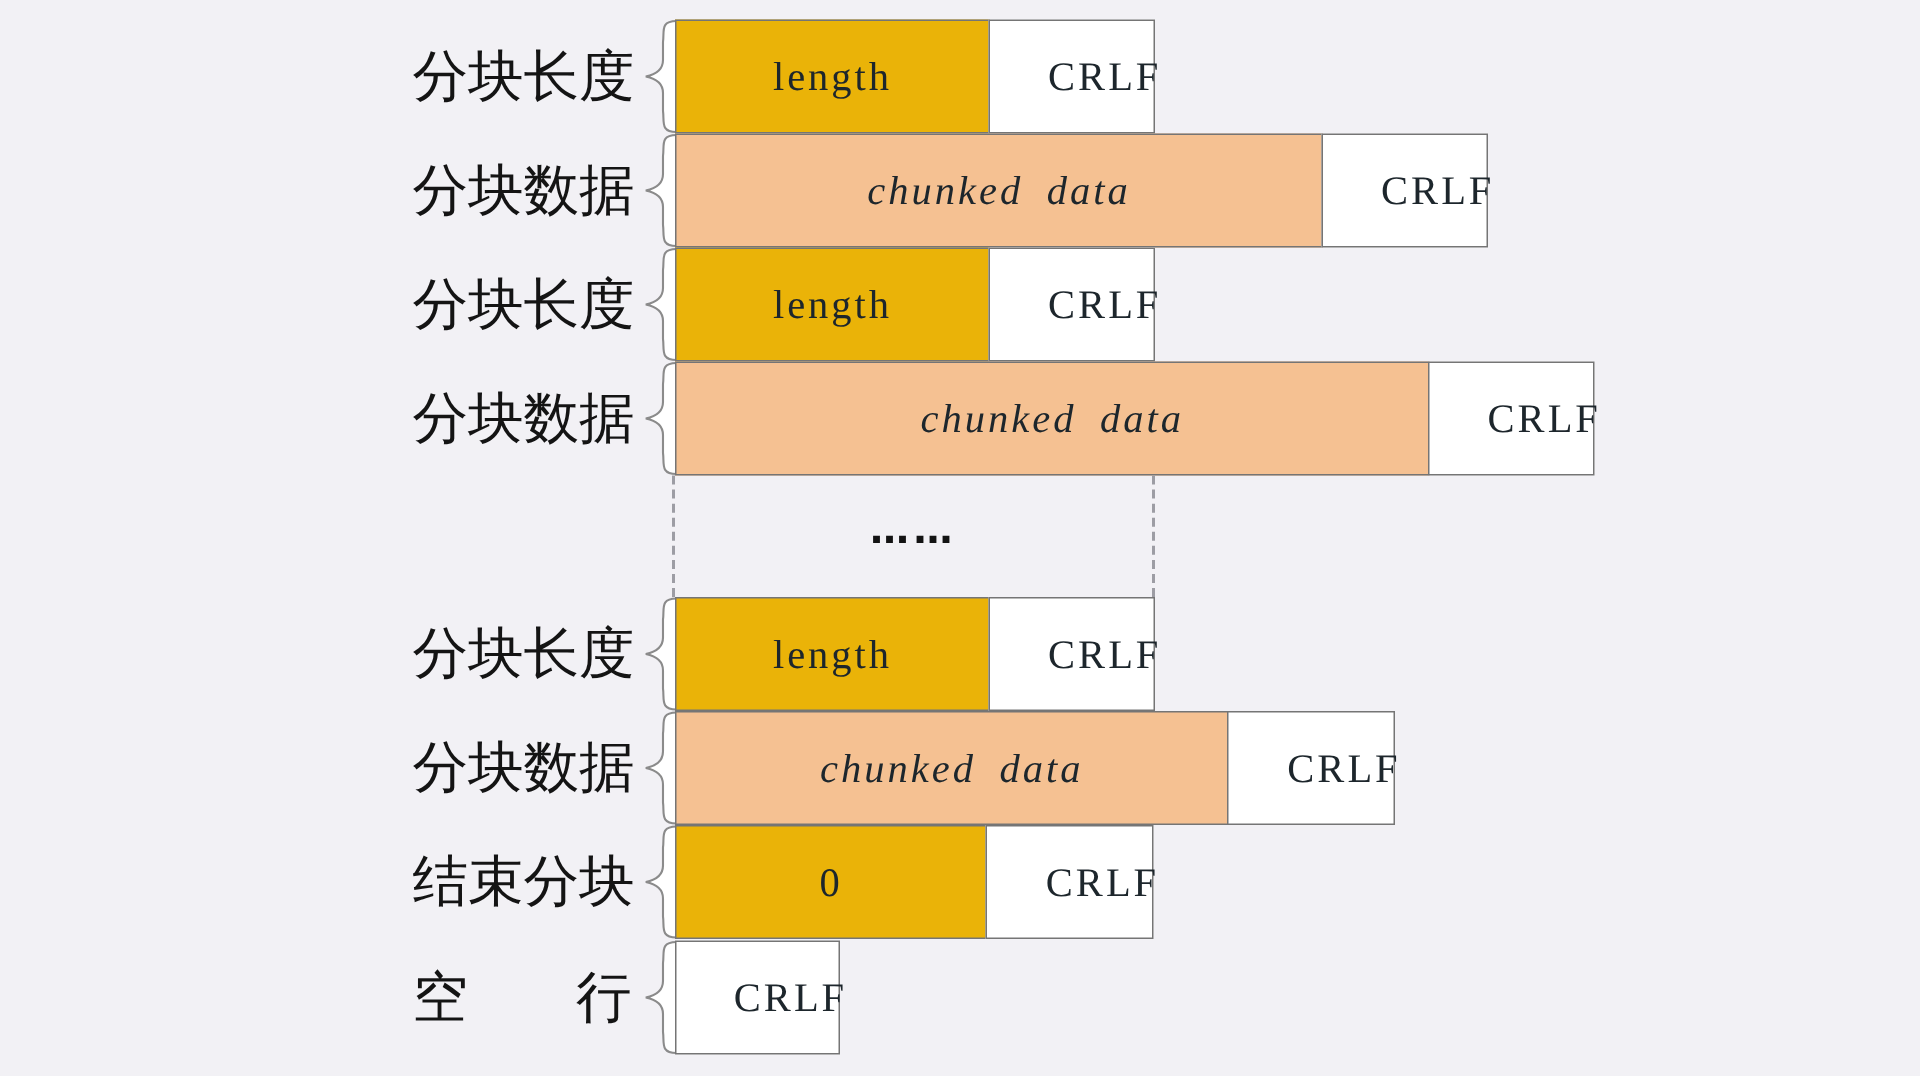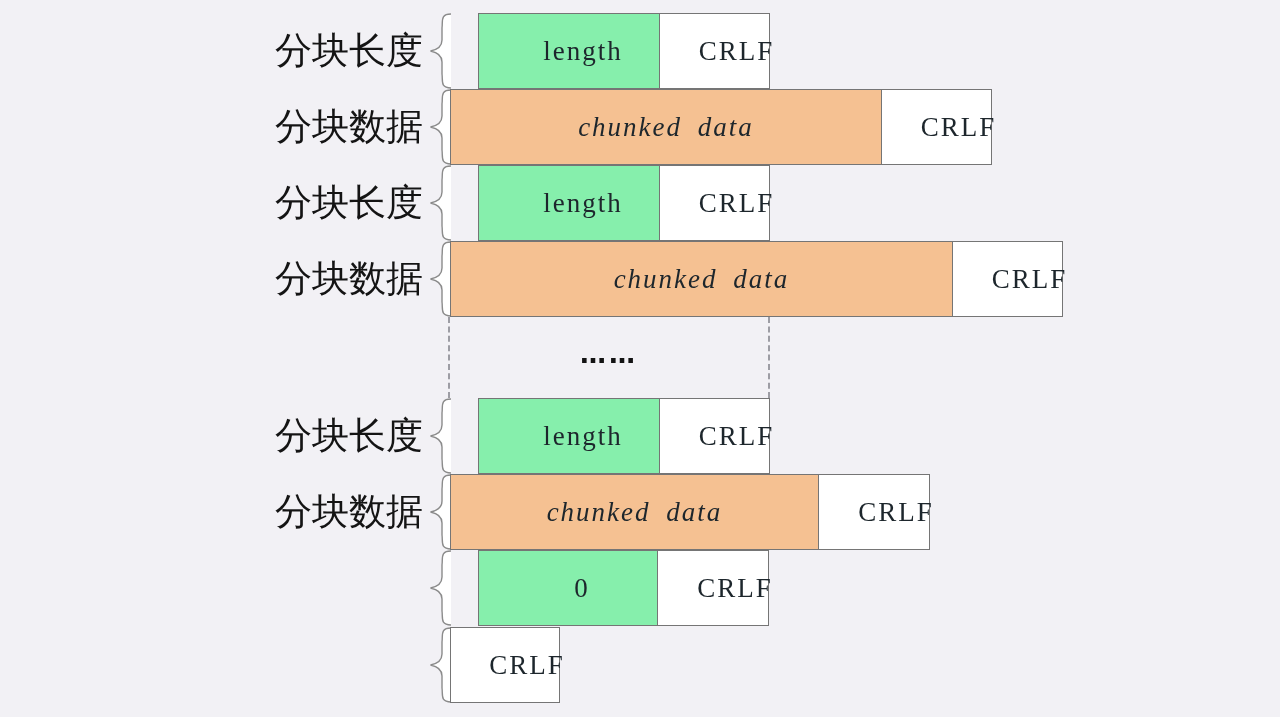--- a/index.html
+++ b/index.html
@@ -18,21 +18,21 @@
     white-space:nowrap;
   }
   
   .cell{
     position:absolute;height:76px;box-sizing:border-box;
     border:1px solid #757575;
     display:flex;align-items:center;justify-content:center;
     font-family:"Liberation Serif",serif;font-size:27px;
     letter-spacing:2px;word-spacing:7px;color:#1d262c;
   }
-  .c-blue{background:#86efac;margin-left:28px;}
+  .c-blue{background:#eab308;}
   .c-orange{background:#f5c192;font-style:italic;}
   .c-white{background:#ffffff;padding-left:44px;}
   
   .brace{position:absolute;left:424px;width:27px;height:76px;overflow:visible;}
   .brace path{fill:#ffffff;stroke:#8b8b8b;stroke-width:1.4;}
   
   .vdash{
     position:absolute;top:317px;height:81px;width:0;
     border-left:2px dashed #9d9da4;
   }
@@ -101,24 +101,30 @@
 
   <div class="lbl" style="top:474px">
       <span>分块数据</span>
     </div>
   <svg class="brace" style="top:474px" viewBox="0 0 27 76" preserveAspectRatio="none">
       <path d="M27 1 C16 1 19 8 18 15 L18 27 C18 33 14 36.5 6.5 38 C14 39.5 18 43 18 49 L18 61 C19 68 16 75 27 75"></path>
     </svg>
   <div class="cell c-orange" style="top:474px;left:450px;width:369px">chunked data</div>
   <div class="cell c-white" style="top:474px;left:818px;width:112px">CRLF</div>
 
+  <div class="lbl" style="top:550px">
+      <span>结束分块</span>
+    </div>
   <svg class="brace" style="top:550px" viewBox="0 0 27 76" preserveAspectRatio="none">
       <path d="M27 1 C16 1 19 8 18 15 L18 27 C18 33 14 36.5 6.5 38 C14 39.5 18 43 18 49 L18 61 C19 68 16 75 27 75"></path>
     </svg>
   <div class="cell c-blue" style="top:550px;left:450px;width:208px">0</div>
   <div class="cell c-white" style="top:550px;left:657px;width:112px">CRLF</div>
 
+  <div class="lbl" style="top:627px">
+      <span>空行</span>
+    </div>
   <svg class="brace" style="top:627px" viewBox="0 0 27 76" preserveAspectRatio="none">
       <path d="M27 1 C16 1 19 8 18 15 L18 27 C18 33 14 36.5 6.5 38 C14 39.5 18 43 18 49 L18 61 C19 68 16 75 27 75"></path>
     </svg>
   <div class="cell c-white" style="top:627px;left:450px;width:110px">CRLF</div>
 
 </div>
 
 </body></html>

